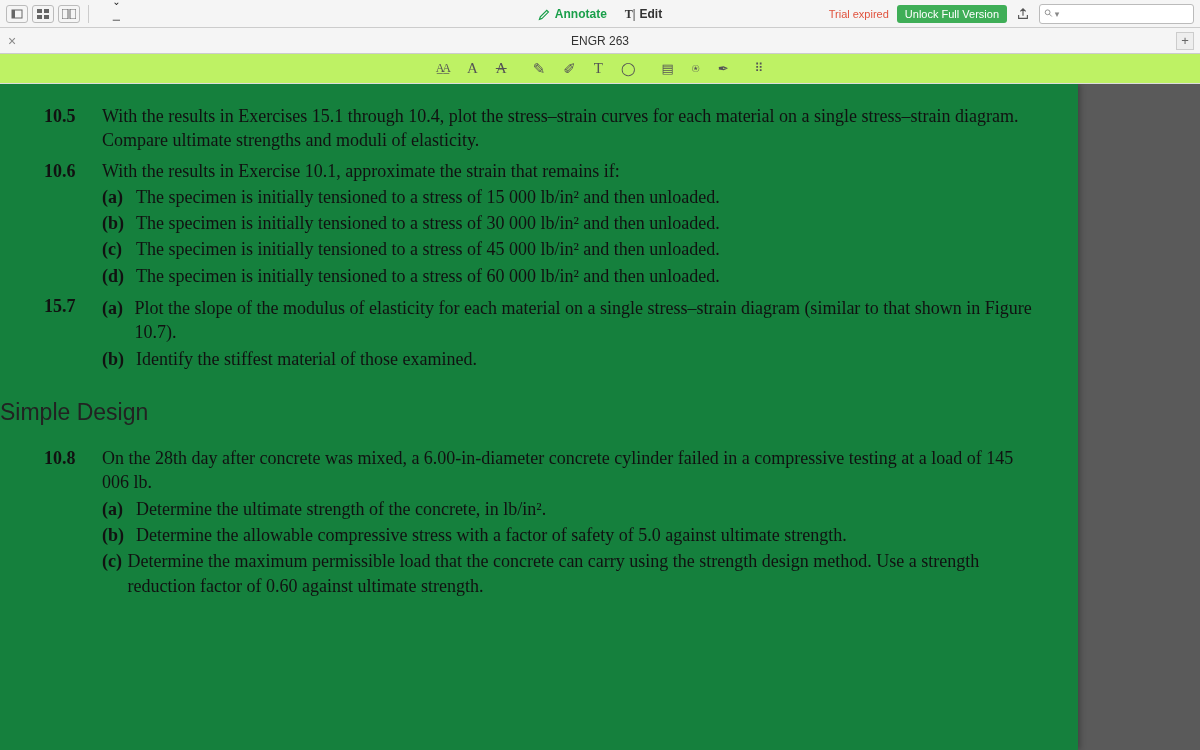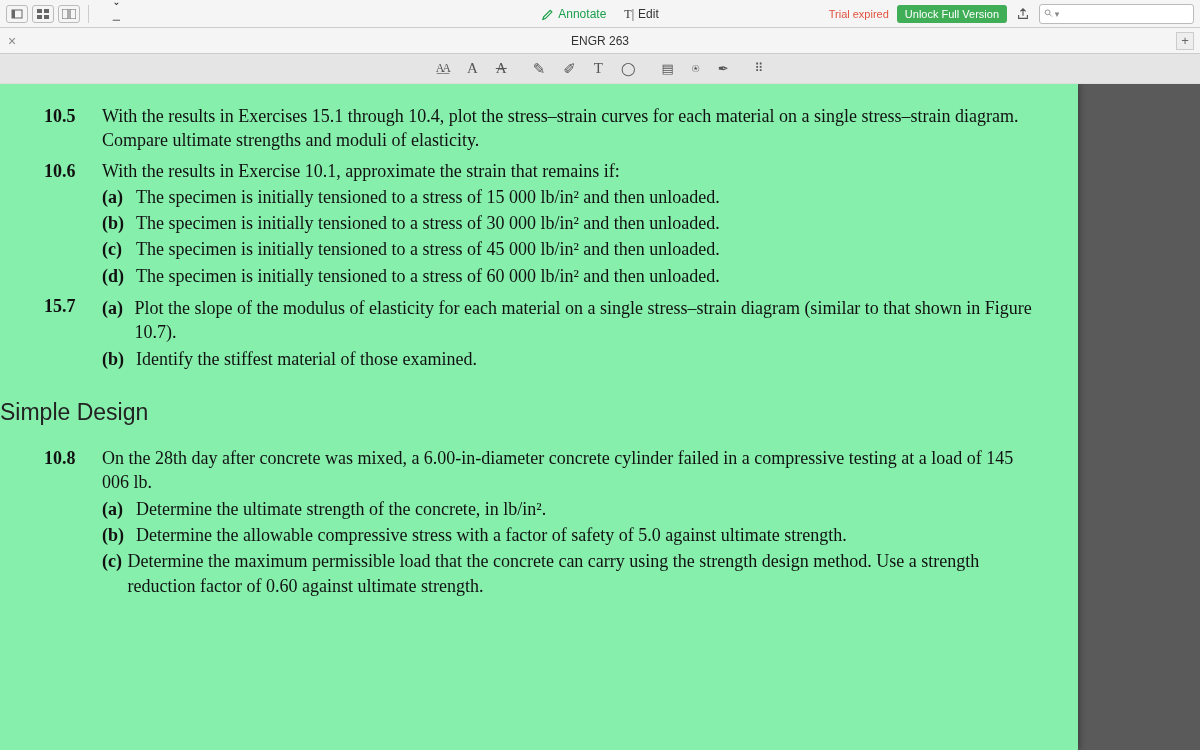--- a/index.html
+++ b/index.html
@@ -23,21 +23,21 @@
   .view-icons { display:flex; gap:4px; align-items:center; }
   .view-icons .vbtn {
     width: 22px; height: 18px; border:1px solid #bbb; border-radius:3px;
     display:flex; align-items:center; justify-content:center; font-size:10px; color:#555;
   }
   .divider { width:1px; height:18px; background:#ccc; margin:0 4px;}
   .zoom { font-size:12px; color:#222; margin-left:4px; display:flex; align-items:center; gap:4px;flex-direction:column;}
   .zoom-ctrl { width:14px; text-align:center; color:#666; font-size:15px; cursor:pointer;}
   .center-actions {
     position:absolute; left:50%; transform:translateX(-50%); top:0; height:28px;
-    display:flex; align-items:center; gap:18px;
+    display:flex; align-items:center; gap:18px;font-weight:bold;
   }
   .annotate { color:#1a9f4a; font-size:12px; display:flex; align-items:center; gap:4px;}
   .edit { color:#333; font-size:12px; display:flex; align-items:center; gap:4px;}
   .right-actions {
     margin-left:auto; display:flex; align-items:center; gap:8px;
   }
   .trial { color:#e0523d; font-size:11px; }
   .unlock { background:#3fae57; color:white; font-size:11px; padding:3px 8px; border-radius:3px; border:none;}
   .share-icon { width:16px; height:16px; color:#555; display:flex; align-items:center; justify-content:center;}
   .search-box {
@@ -48,36 +48,36 @@
   .search-box input { border:none; outline:none; font-size:11px; width:100%; margin-left:3px;}
   .titlebar {
     height:26px; background:#f5f5f5; border-bottom:1px solid #ccc;
     display:flex; align-items:center; position:relative;
   }
   .close-tab { position:absolute; left:8px; color:#888; font-size:14px; cursor:pointer;}
   .doc-title { margin:0 auto; font-size:12px; color:#333;}
   .add-tab { position:absolute; right:6px; width:18px; height:18px; background:#eee; border:1px solid #ccc;
     display:flex; align-items:center; justify-content:center; font-size:13px; color:#666;}
   .annotbar {
-    height:30px; background:#e5e5e5; border-bottom:1px solid #ddd;
+    height:30px; background:#bef264; border-bottom:1px solid #ddd;
     display:flex; align-items:center; justify-content:center; gap:26px;
     color:#555;
   }
   .annotbar .grp { display:flex; gap:18px; align-items:center;}
   .annotbar .tool { font-size:15px; color:#555; cursor:pointer; font-family:Georgia,serif;}
   .sidebar-hint {
     position:absolute; left:2px; top:90px; color:#999; font-size:14px;
   }
   .page-area {
     position:relative; height:calc(750px - 28px - 26px - 30px);
     display:flex; justify-content:flex-start;
     overflow:hidden;
   }
   .page {
-    background:#86efac; width:1078px; min-height:100%; margin-left:0;
+    background:#15803d; width:1078px; min-height:100%; margin-left:0;
     box-shadow: 2px 0 6px rgba(0,0,0,.3);
     padding: 20px 40px 30px 44px;
     font-family: "Times New Roman", Georgia, serif;
     color:#111;
     line-height:1.35;
   }
   .problem { display:flex; margin-bottom:6px; }
   .pnum { width:58px; font-weight:bold; font-size:18px; flex-shrink:0;}
   .ptext { font-size:18px; }
   .ptext .sub { margin-top:2px;}

